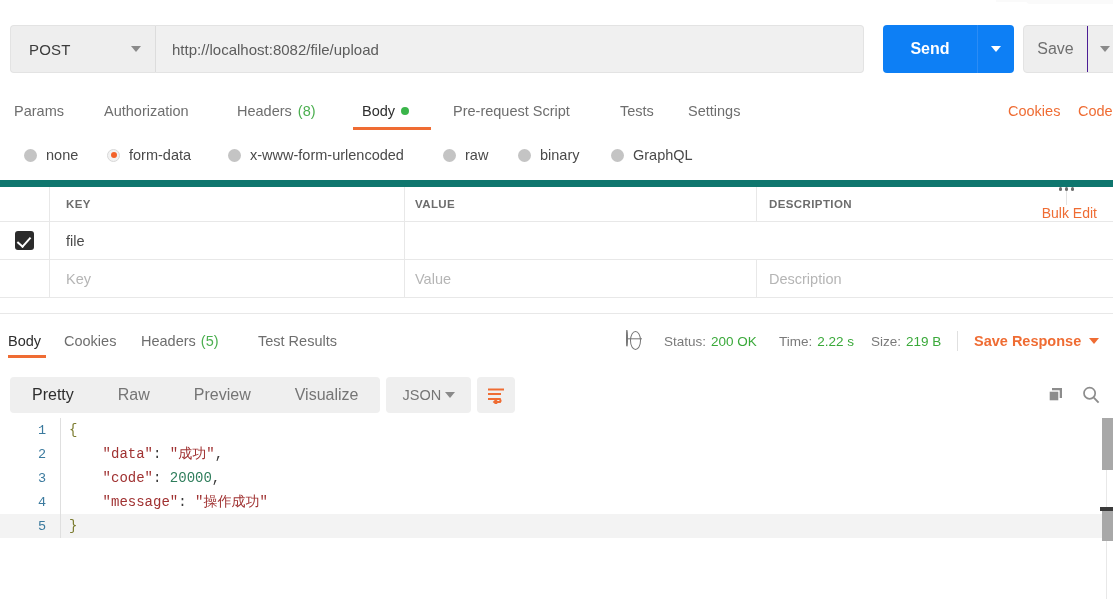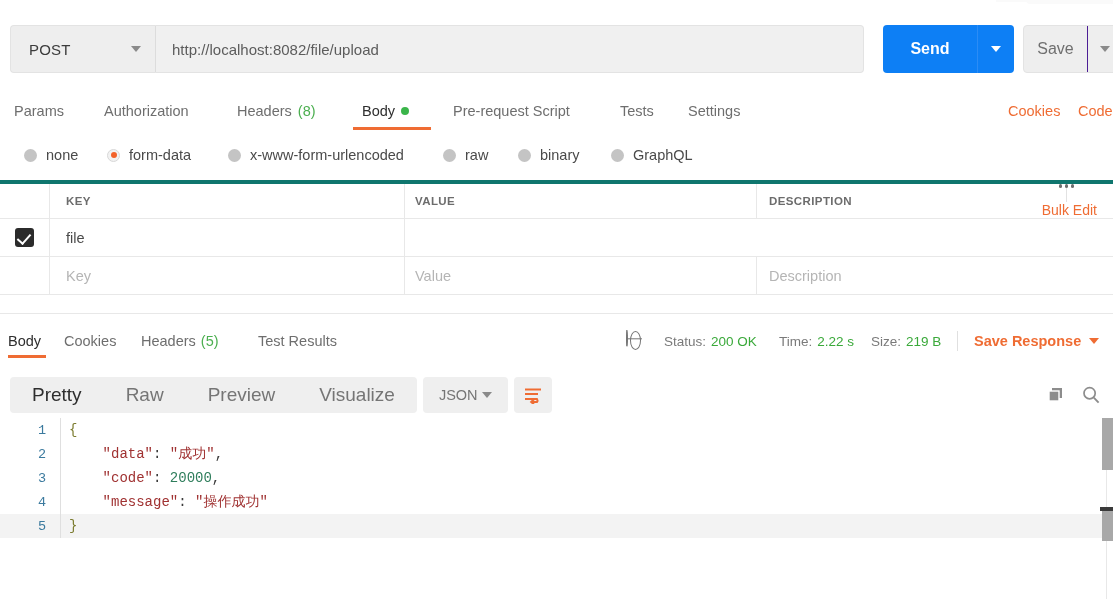--- a/index.html
+++ b/index.html
@@ -147,21 +147,21 @@
   .radio-circle.sel::after {
     content: ""; position: absolute;
     left: 2.5px; top: 2.5px; width: 6px; height: 6px;
     border-radius: 50%; background: #f2622a;
   }
 
   
   .kv-table {
     position: absolute; left: 0; top: 180px;
     width: 1113px;
-    border-top: 4px solid #0f766e;
+    border-top: 7px solid #0f766e;
   }
   .kv-row {
     display: flex; width: 1113px; height: 38px;
     border-bottom: 1px solid #e8e8e8;
   }
   .kv-row.header { height: 35px; }
   .cell-check {
     width: 50px; flex: none; height: 100%;
     display: flex; align-items: center; justify-content: center;
     border-right: 1px solid #e8e8e8;
@@ -290,21 +290,21 @@
     position: absolute; left: 10px; top: 377px;
     height: 36px; display: flex; align-items: center; gap: 6px;
   }
   .seg-group {
     display: flex; align-items: center;
     background: #efefef; border-radius: 4px; height: 36px;
   }
   .seg {
     padding: 0 22px; height: 36px;
     display: flex; align-items: center;
-    font-size: 19px; color: #757575; cursor: pointer;
+    font-size: 16px; color: #757575; cursor: pointer;
   }
   .seg.active { color: #2e2e2e; }
   .json-select {
     display: flex; align-items: center; gap: 4px;
     background: #efefef; border-radius: 4px;
     height: 36px; padding: 0 16px; cursor: pointer;
   }
   .json-select .lbl { font-size: 14.5px; color: #757575; }
   .wrap-btn {
     width: 38px; height: 36px;

